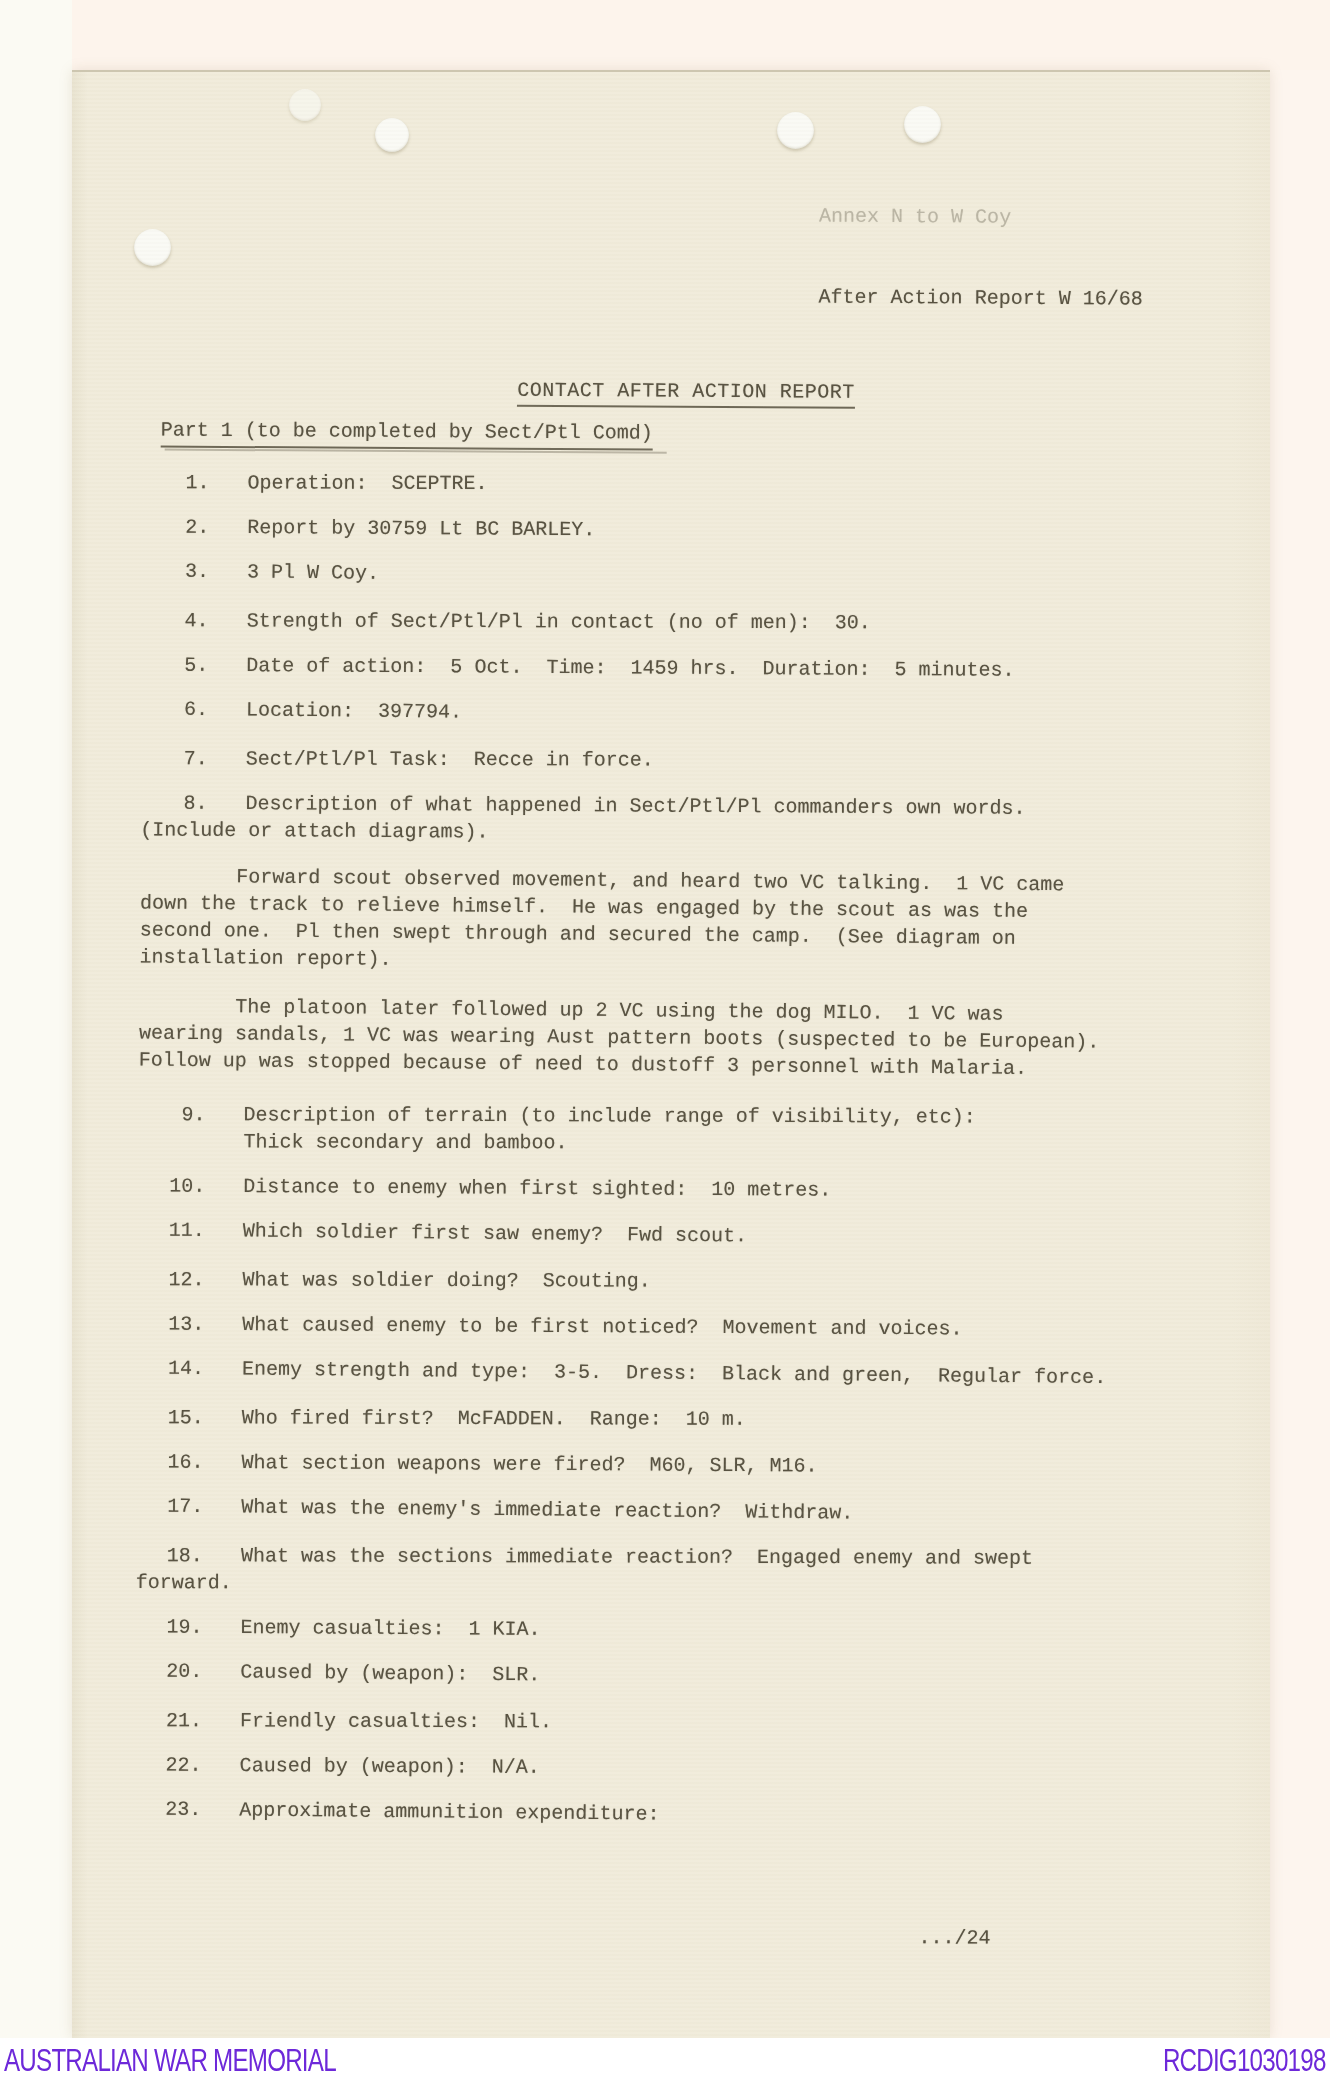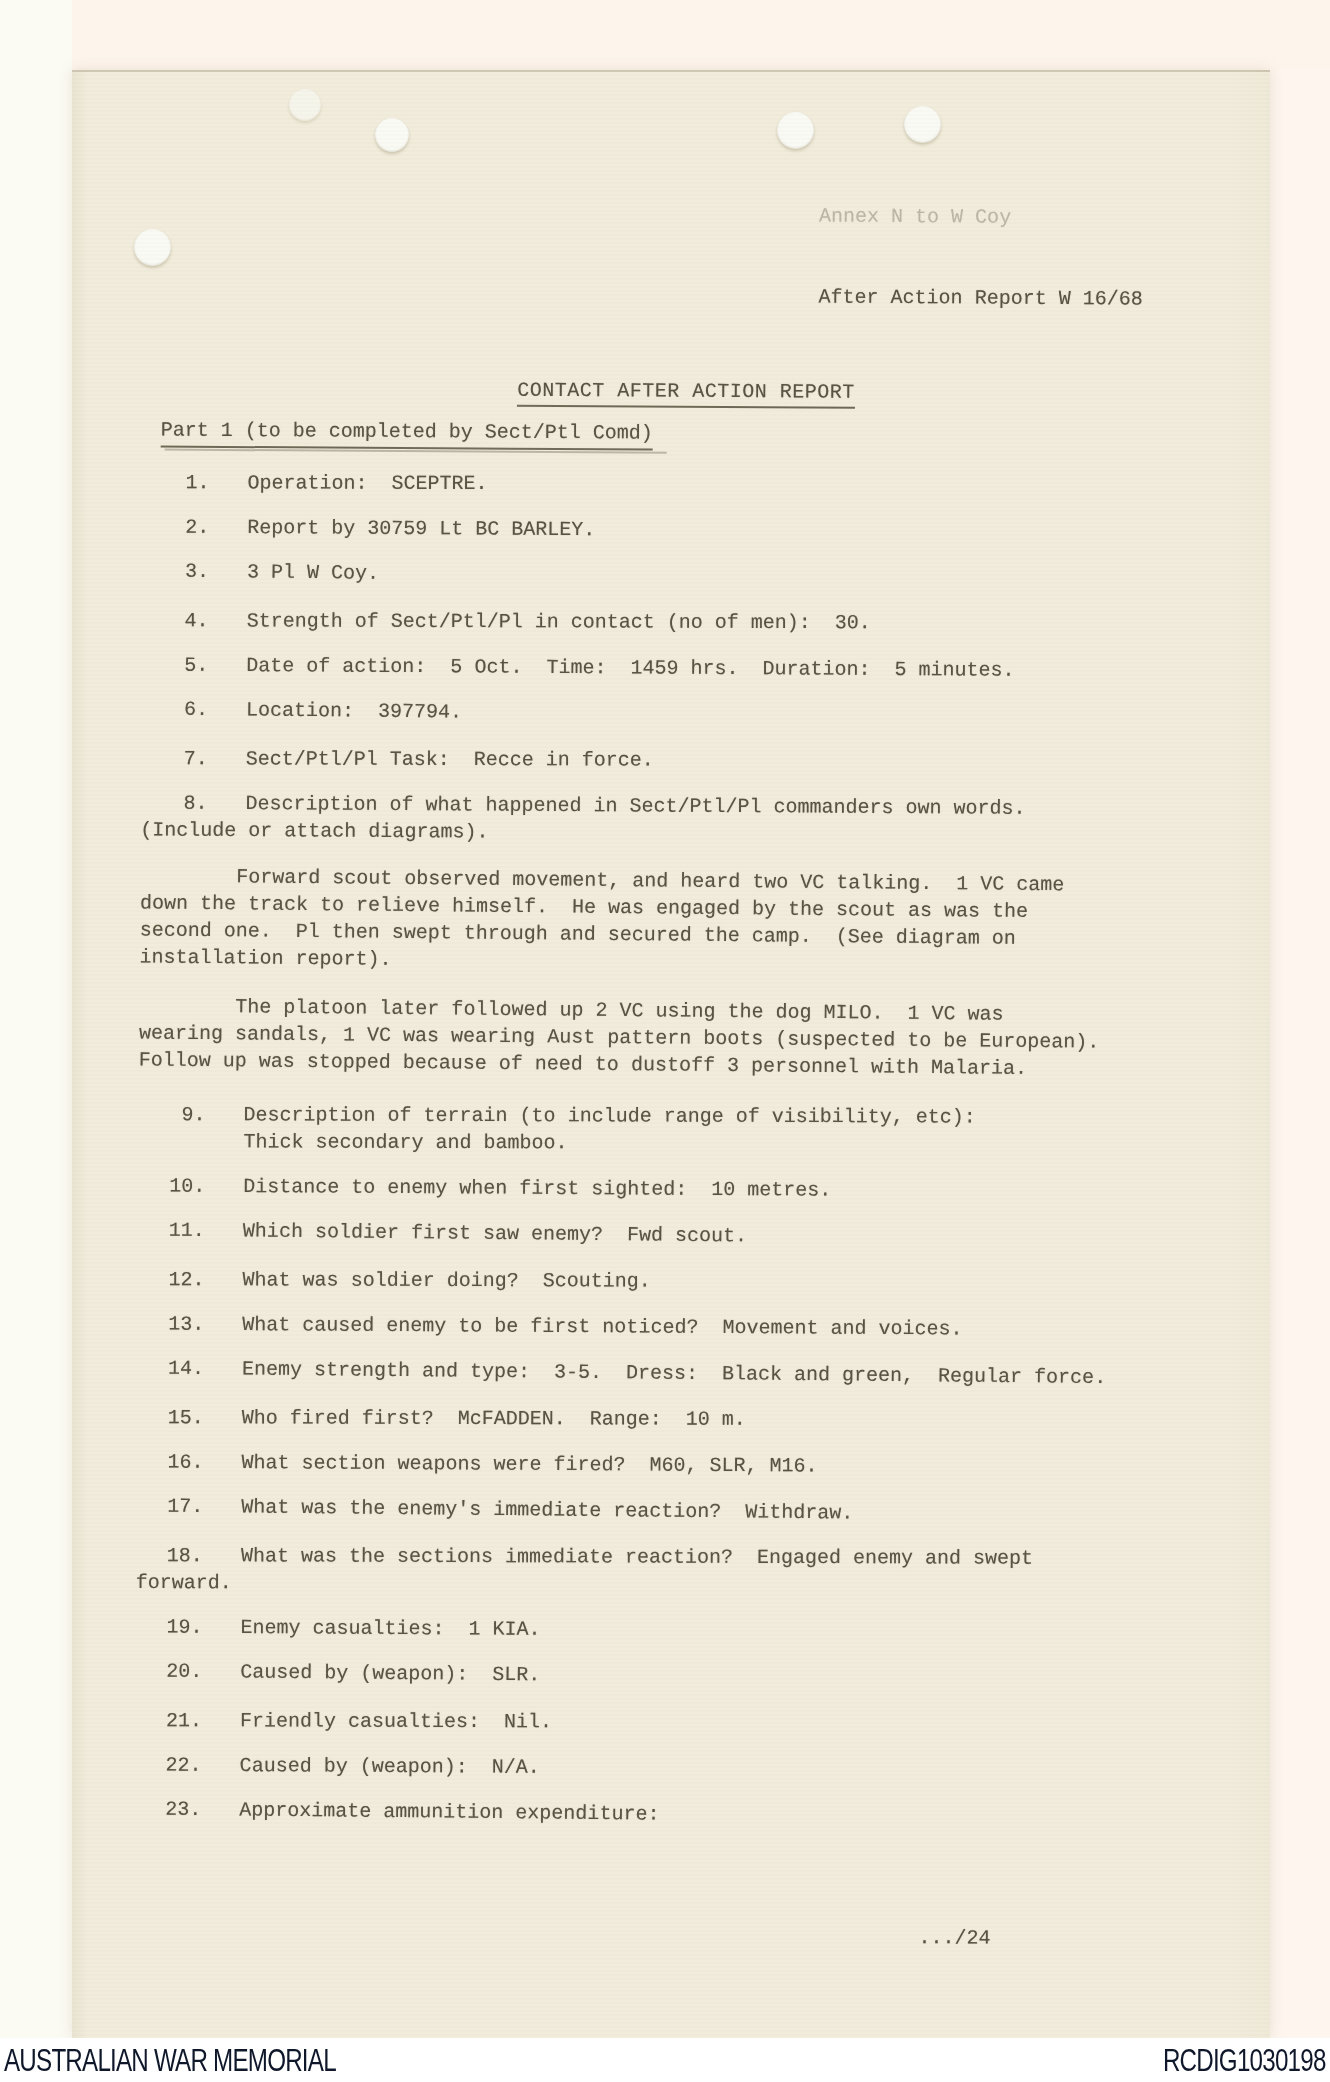--- a/index.html
+++ b/index.html
@@ -58,21 +58,21 @@
   .item:nth-of-type(3n+1){transform:rotate(-.18deg);}
 
   .narrative{margin-top:12px;}
   .para{margin-bottom:22px;transform:rotate(.2deg);transform-origin:0 50%;}
   .para-line{white-space:pre;line-height:27px;}
 
   .cont-marker{margin-top:95px;margin-left:785px;white-space:pre;}
 
   
   .footer{position:absolute;left:0;top:2038px;width:1330px;height:44px;background:#ffffff;
-    color:#0f172a;font-family:"Liberation Sans","DejaVu Sans",sans-serif;font-size:31px;}
+    color:#6d28d9;font-family:"Liberation Sans","DejaVu Sans",sans-serif;font-size:31px;}
   .footer .f-left{position:absolute;left:4px;top:5px;transform:scaleX(.78);transform-origin:0 50%;
     letter-spacing:-1px;white-space:nowrap;}
   .footer .f-right{position:absolute;right:4px;top:5px;transform:scaleX(.78);transform-origin:100% 50%;
     letter-spacing:-1px;white-space:nowrap;}
 </style>
 </head>
 <body>
 
 <div class="screen">
   <div class="backdrop-top"></div>

